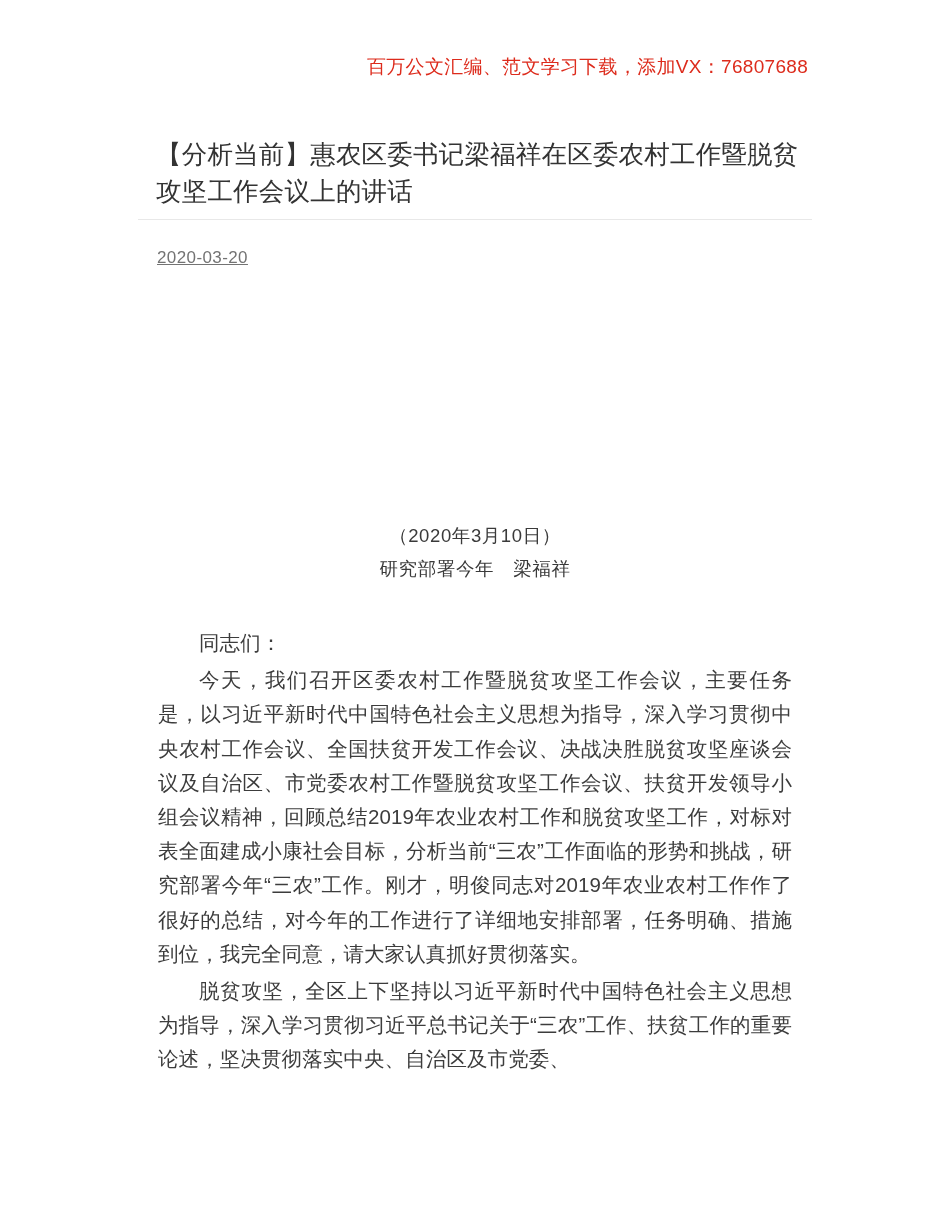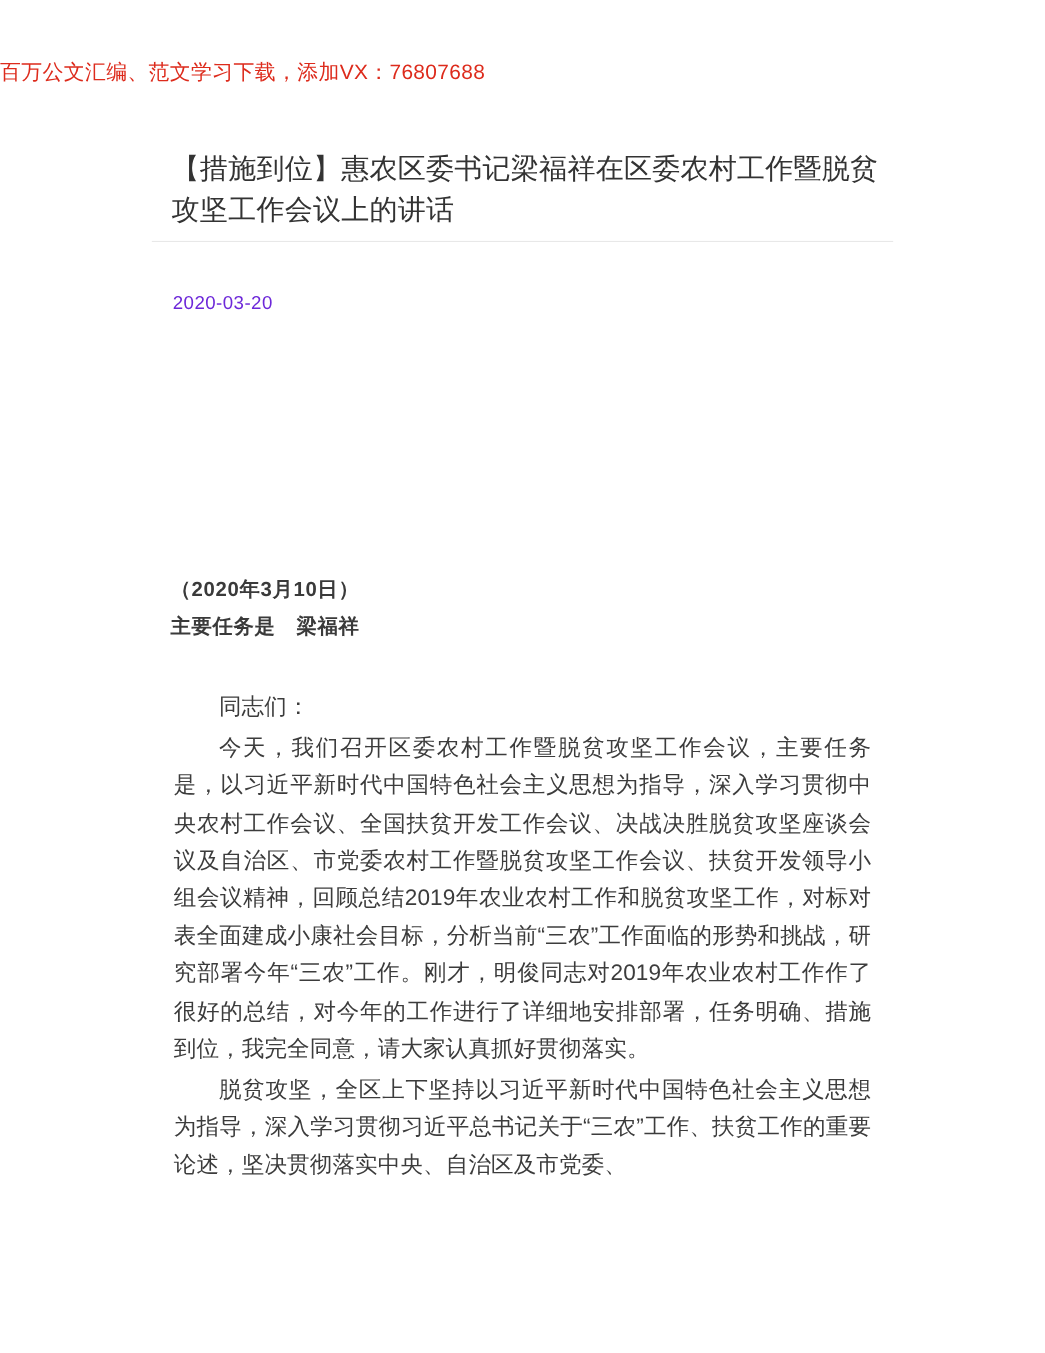--- a/index.html
+++ b/index.html
@@ -20,21 +20,21 @@
     inset: 0;
     background: #ffffff;
   }
 
   
   .promo {
     position: absolute;
     top: 54px;
     left: 0;
     width: 808px;
-    text-align: left;
+    text-align: right;
     color: #dd2b1c;
     font-size: 19px;
     line-height: 26px;
     letter-spacing: 0.3px;
     white-space: nowrap;
   }
 
   
   .article-head {
     position: absolute;
@@ -53,26 +53,27 @@
   .head-divider {
     position: absolute;
     top: 219px;
     left: 138px;
     width: 674px;
     height: 1px;
     background: #e8e8e8;
   }
   .article-date {
     position: absolute;
-    top: 264px;
+    top: 246px;
     left: 157px;
-    color: #6d28d9;
+    color: #737373;
     font-size: 17px;
     line-height: 24px;
     letter-spacing: 0.4px;
+    text-decoration: underline;
   }
 
   
   .doc {
     position: absolute;
     top: 512px;
     left: 155px;
     width: 640px;
   }
 
@@ -80,24 +81,24 @@
     text-align: center;
     color: #ba1f3f;
     font-size: 20.5px;
     font-weight: bold;
     line-height: 30px;
     letter-spacing: 0.6px;
     margin: 0;
   }
 
   .doc-subline {
-    text-align: left;
+    text-align: center;
     color: #3a3a3a;
     font-size: 18.5px;
-    font-weight: bold;
+    font-weight: normal;
     line-height: 33px;
     letter-spacing: 0.6px;
     margin: 0;
   }
   .doc-subline.first { margin-top: 7px; }
 
   .doc-body {
     margin-top: 41px;
   }
 
@@ -113,33 +114,33 @@
   }
 </style>
 </head>
 <body>
 
 <div class="page">
 
   <div class="promo">百万公文汇编、范文学习下载，添加VX：76807688</div>
 
   <div class="article-head">
-    <h1 class="article-title">【措施到位】惠农区委书记梁福祥在区委农村工作暨脱贫攻坚工作会议上的讲话</h1>
+    <h1 class="article-title">【分析当前】惠农区委书记梁福祥在区委农村工作暨脱贫攻坚工作会议上的讲话</h1>
   </div>
 
   <div class="head-divider"></div>
 
   <div class="article-date">2020-03-20</div>
 
   <div class="doc">
 
 
     <p class="doc-subline first">（2020年3月10日）</p>
 
-    <p class="doc-subline">主要任务是　梁福祥</p>
+    <p class="doc-subline">研究部署今年　梁福祥</p>
 
     <div class="doc-body">
       <p class="doc-para">同志们：</p>
       <p class="doc-para">今天，我们召开区委农村工作暨脱贫攻坚工作会议，主要任务是，以习近平新时代中国特色社会主义思想为指导，深入学习贯彻中央农村工作会议、全国扶贫开发工作会议、决战决胜脱贫攻坚座谈会议及自治区、市党委农村工作暨脱贫攻坚工作会议、扶贫开发领导小组会议精神，回顾总结2019年农业农村工作和脱贫攻坚工作，对标对表全面建成小康社会目标，分析当前“三农”工作面临的形势和挑战，研究部署今年“三农”工作。刚才，明俊同志对2019年农业农村工作作了很好的总结，对今年的工作进行了详细地安排部署，任务明确、措施到位，我完全同意，请大家认真抓好贯彻落实。</p>
       <p class="doc-para">脱贫攻坚，全区上下坚持以习近平新时代中国特色社会主义思想为指导，深入学习贯彻习近平总书记关于“三农”工作、扶贫工作的重要论述，坚决贯彻落实中央、自治区及市党委、</p>
     </div>
 
   </div>
 
 </div>

